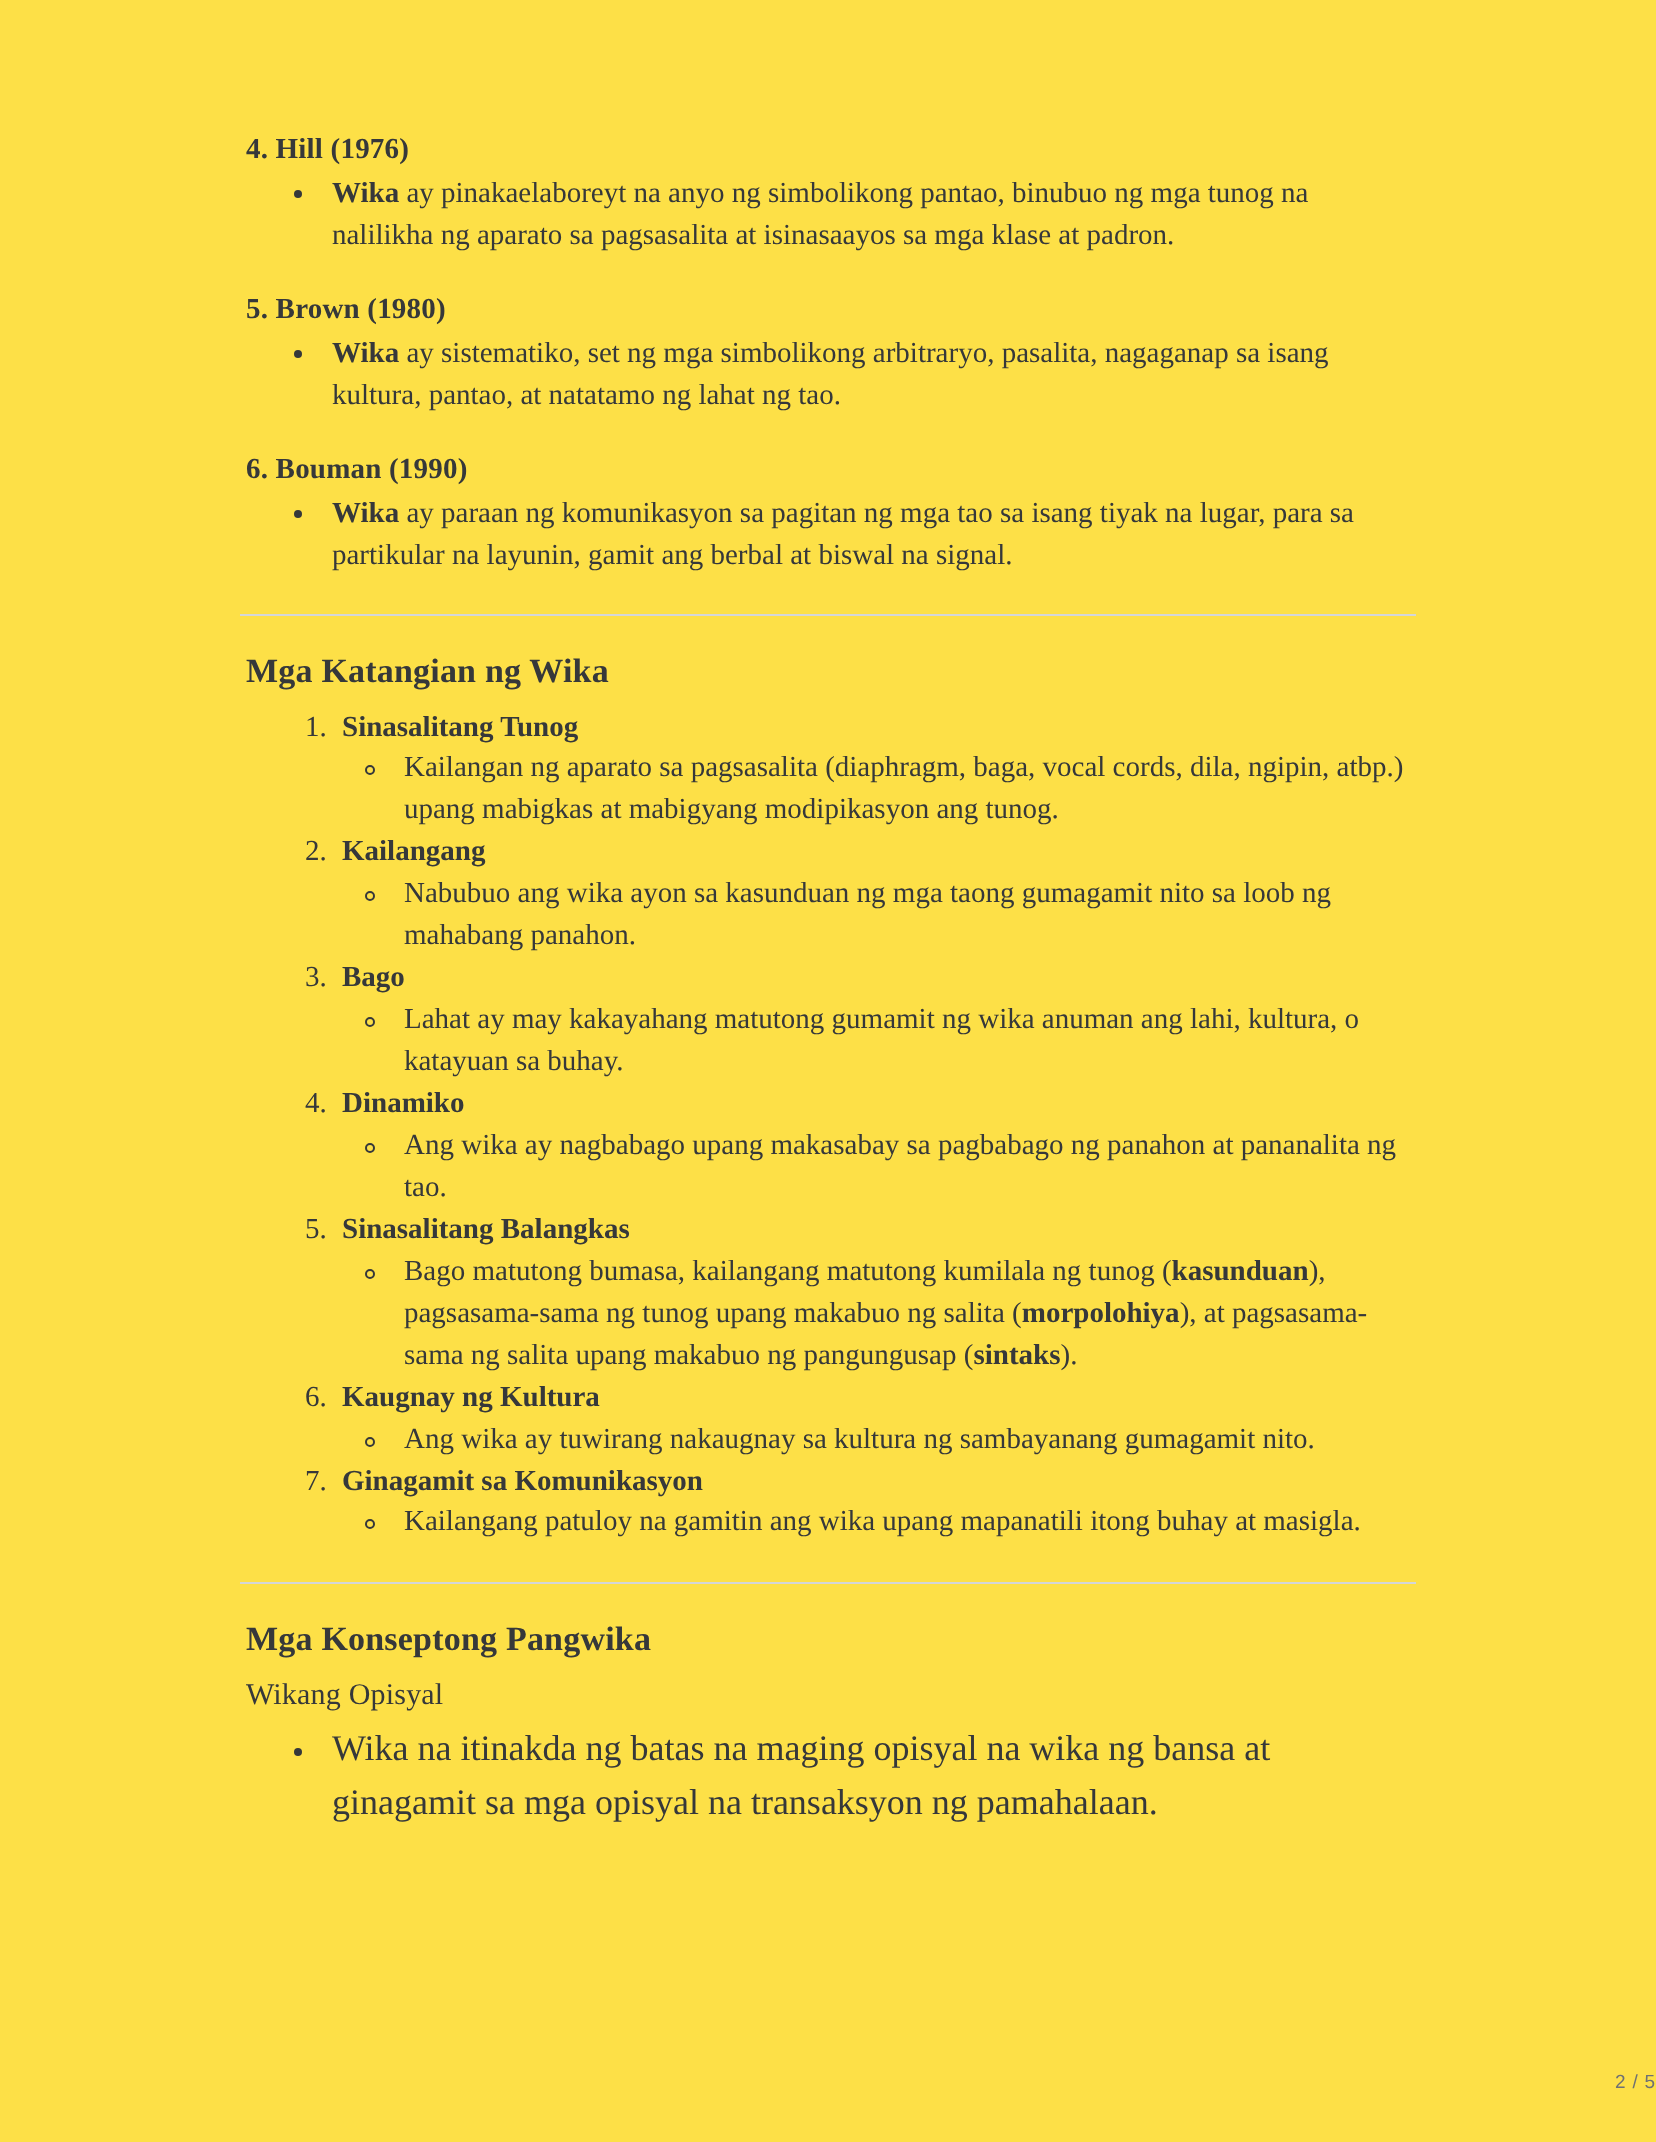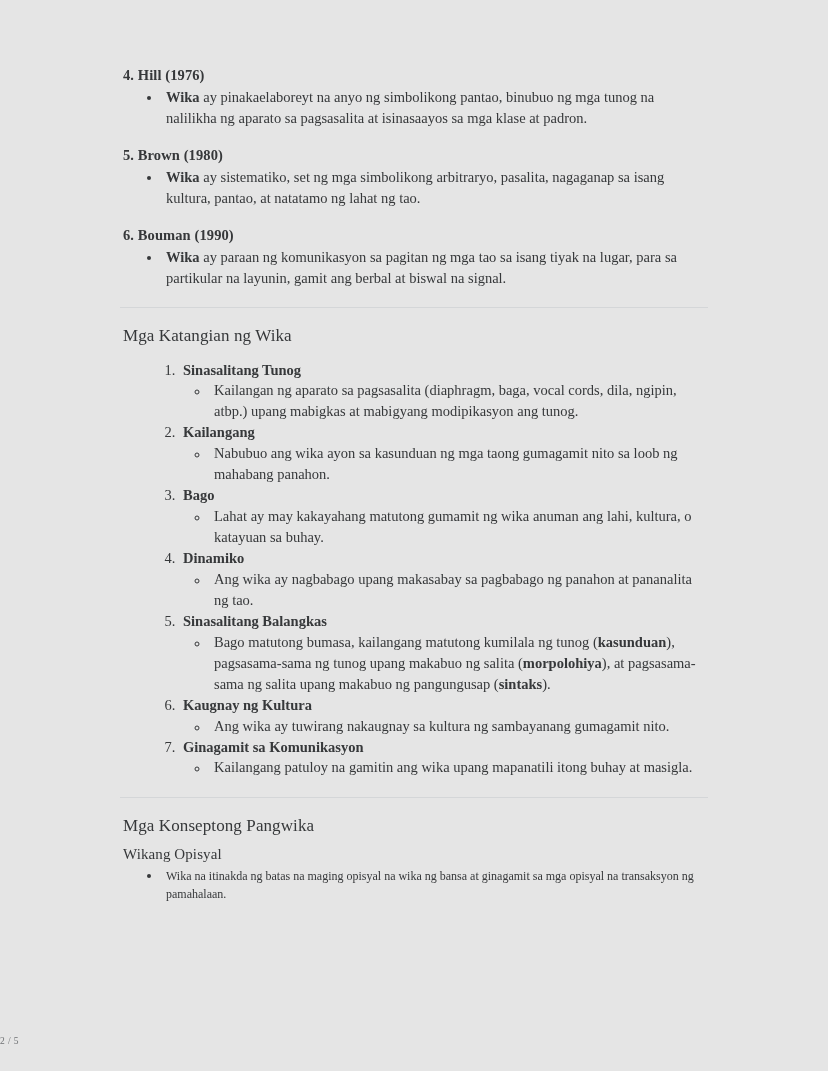--- a/index.html
+++ b/index.html
@@ -13,21 +13,21 @@
     position: relative;
     font-family: "Liberation Serif", "DejaVu Serif", serif;
     color: #36383a;
     -webkit-font-smoothing: antialiased;
   }
   .page {
     position: absolute;
     left: 0; top: 0;
     width: 828px;
     height: 1071px;
-    background: #e5e5e5;
+    background: #fde047;
     overflow: hidden;
   }
   .content {
     position: absolute;
     left: 120px;
     top: 66px;
     width: 588px;
   }
 
   
@@ -57,37 +57,37 @@
     border: 0;
     border-top: 1px solid #d4d6d8;
     margin: 18px 0 17px 0;
     width: 100%;
     height: 0;
   }
 
   
   .section-heading {
     font-size: 17px;
-    font-weight: normal;
+    font-weight: bold;
     line-height: 1.3;
     margin: 0 0 6px 3px;
     letter-spacing: 0.1px;
   }
   .sub-heading {
     font-size: 15px;
     font-weight: normal;
     line-height: 1.3;
     margin: 8px 0 3px 3px;
     letter-spacing: 0.1px;
   }
 
   
   ol.char-list {
     list-style: decimal;
-    margin: 12px;
+    margin: 0;
     padding-left: 47px;
   }
   ol.char-list > li {
     font-size: 14.5px;
     font-weight: bold;
     line-height: 1.42;
     padding-left: 4px;
     margin-bottom: 0;
   }
   ol.char-list > li::marker { font-weight: normal; }
@@ -106,36 +106,36 @@
   }
   ul.char-sub > li::marker { font-size: 12px; }
 
   
   ul.concept-list {
     list-style: disc;
     margin: 0;
     padding-left: 42px;
   }
   ul.concept-list li {
-    font-size: 12px;
+    font-size: 18px;
     line-height: 1.46;
     padding-left: 4px;
   }
   ul.concept-list li::marker { font-size: 13px; }
 
   b, .b { font-weight: bold; }
 
   
   .page-footer {
     position: absolute;
     left: 0;
     top: 1036px;
     width: 828px;
-    text-align: left;
-    font-family: Liberation Serif, serif;
+    text-align: right;
+    font-family: Liberation Sans, sans-serif;
     font-size: 9.5px;
     color: #6e7073;
     letter-spacing: 0.4px;
   }
 </style>
 </head>
 <body>
 
 <div class="page">
   <div class="content">

